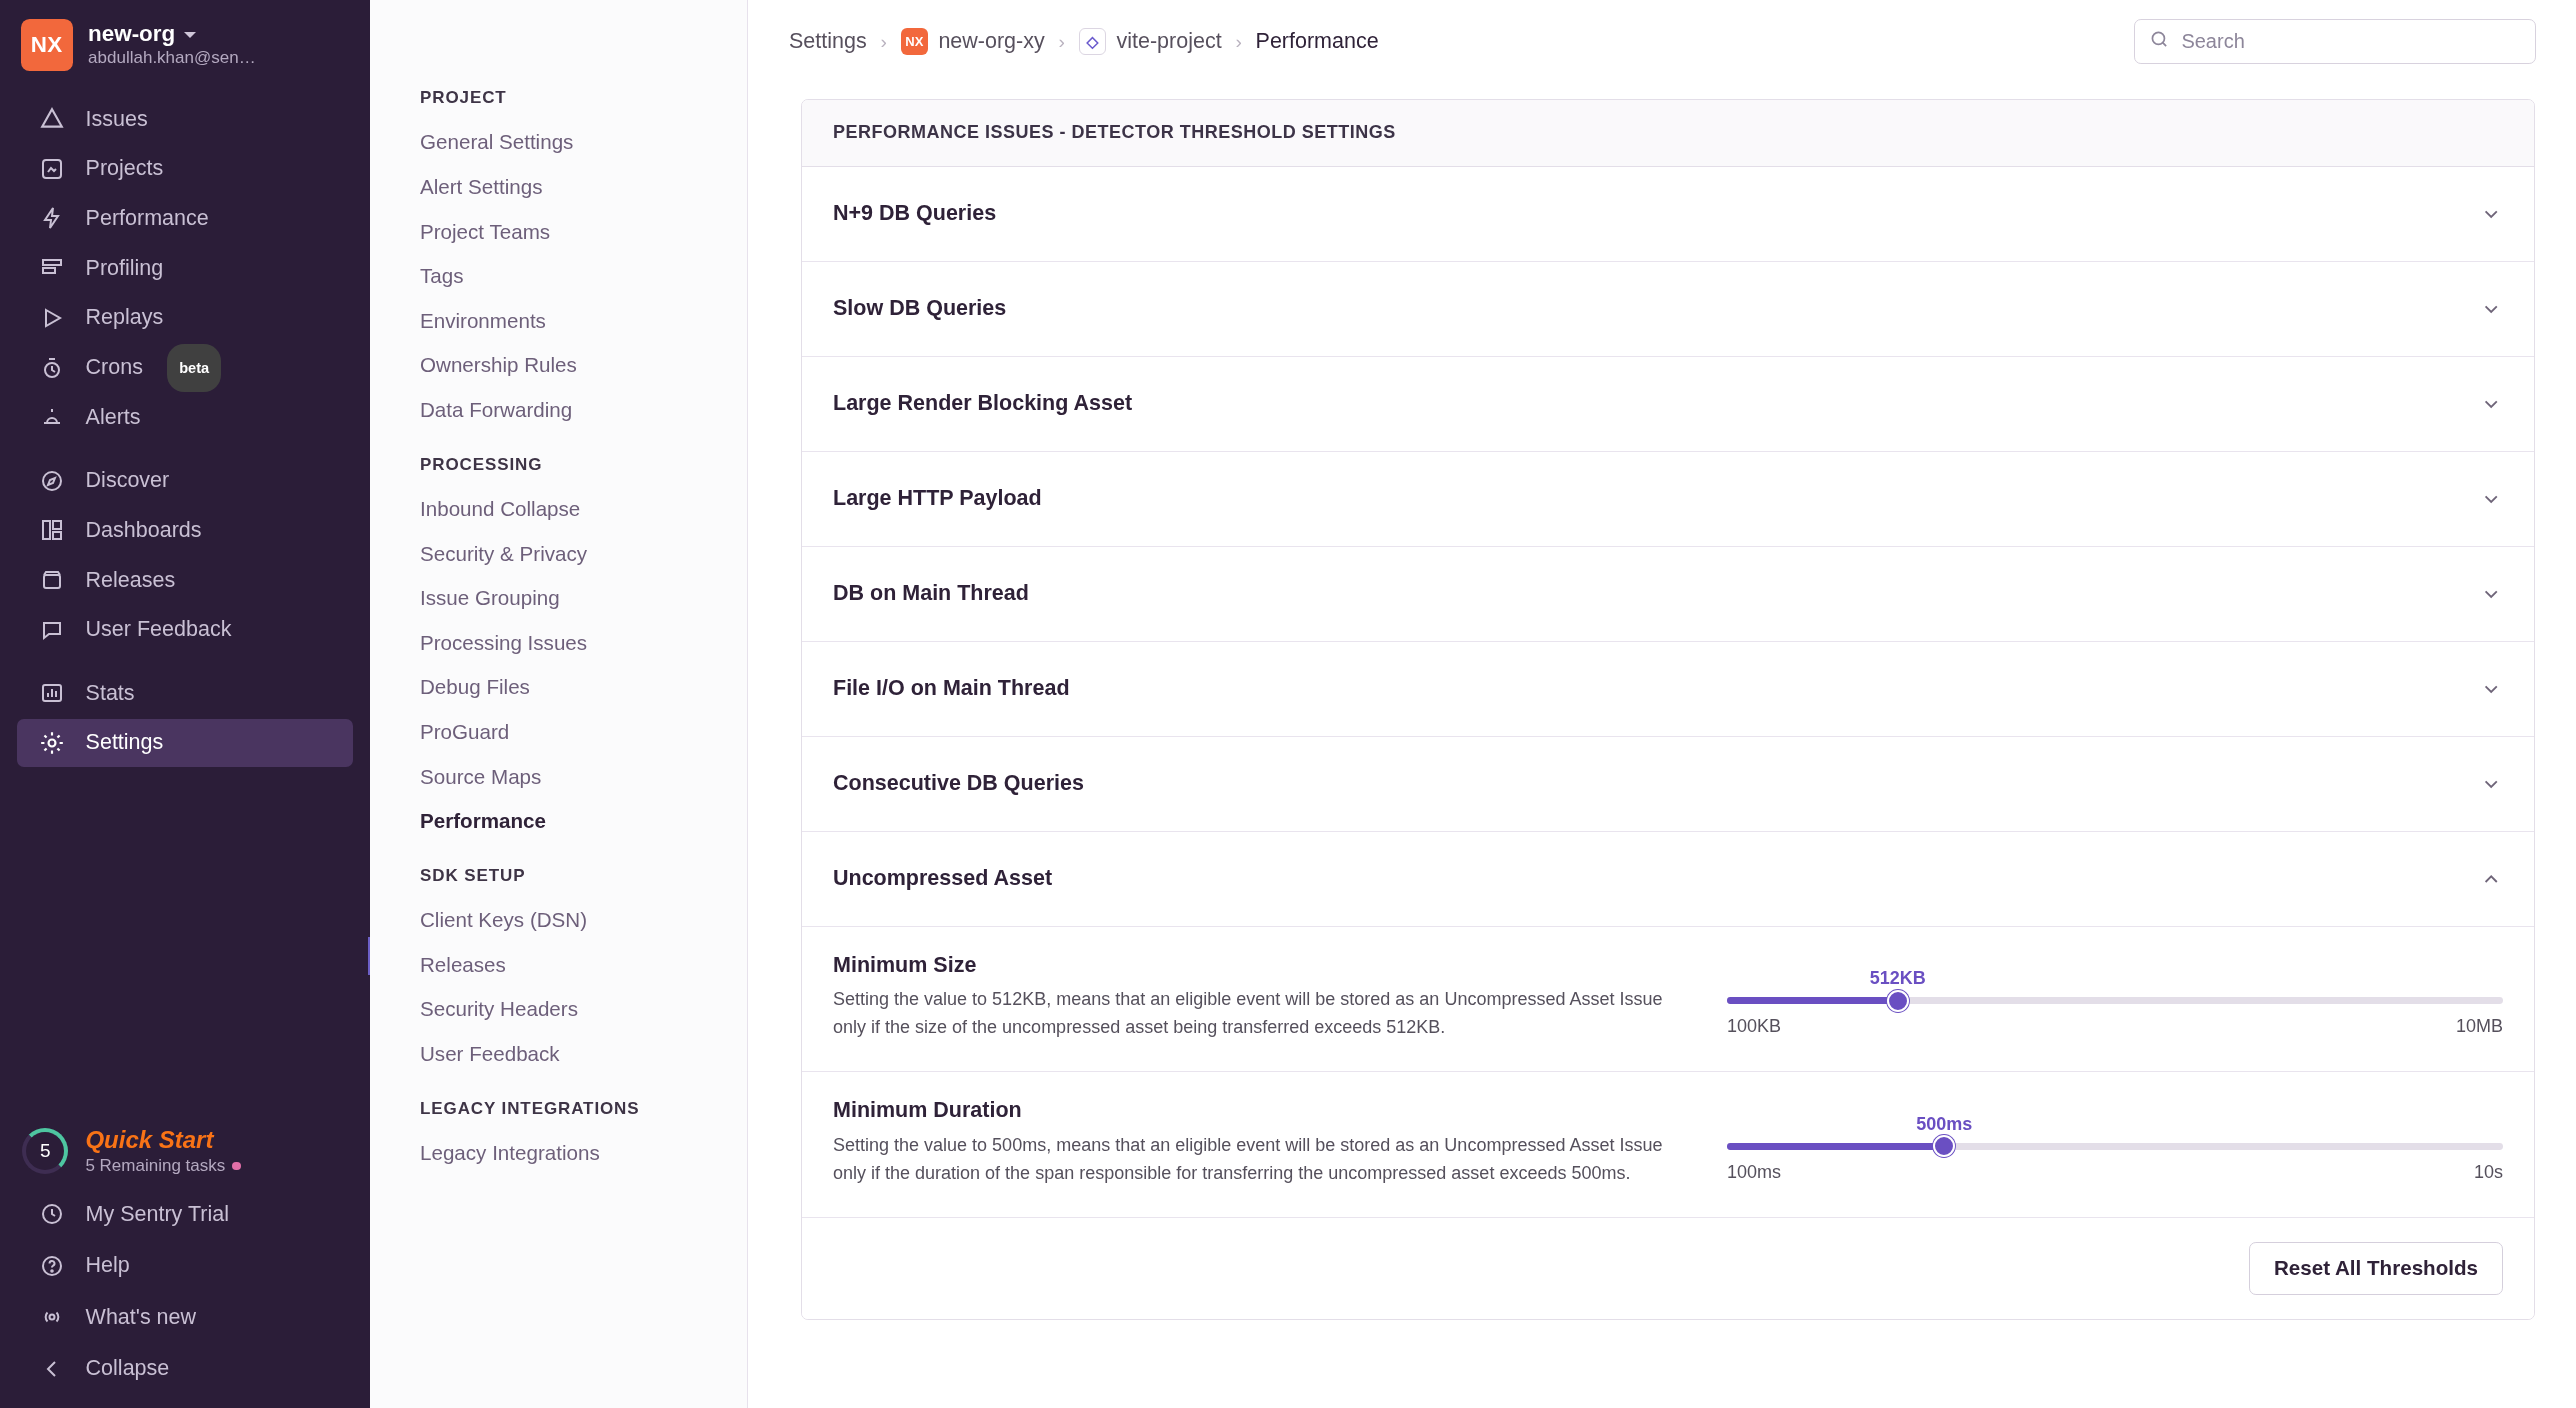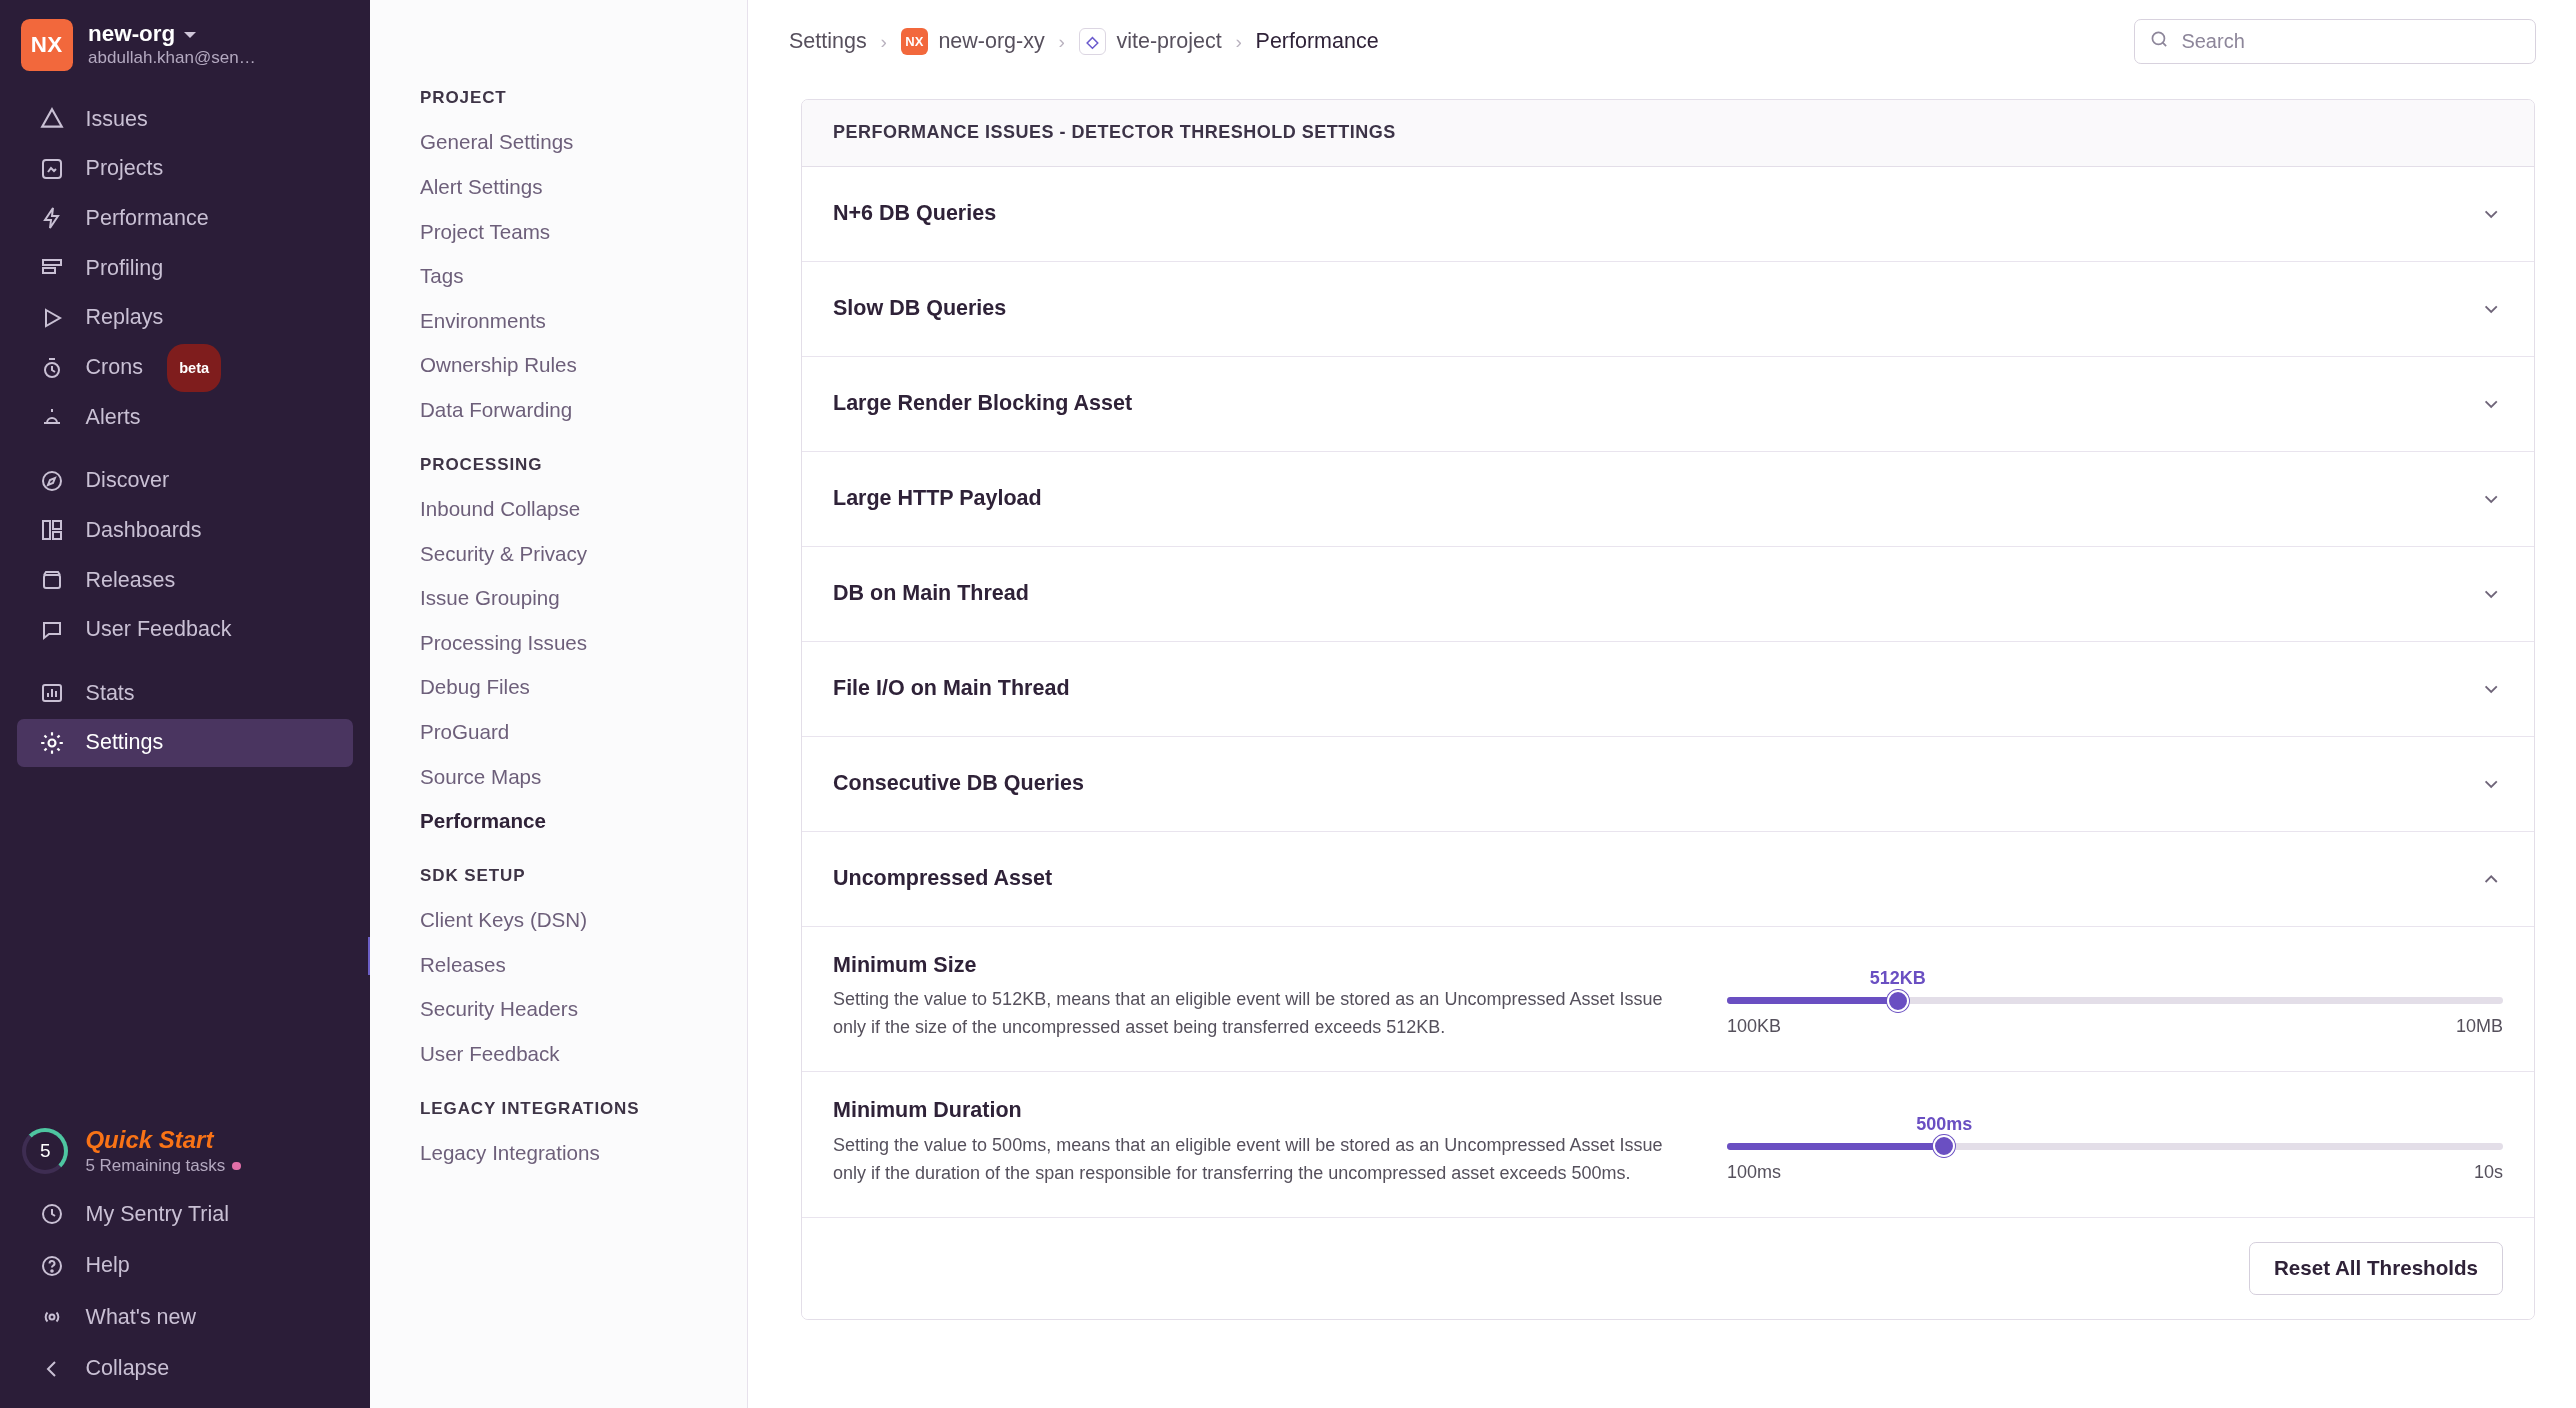--- a/index.html
+++ b/index.html
@@ -46,21 +46,21 @@
   .nav { margin-top: 6.9px; }
   .nav-item {
     display: flex; align-items: center; gap: 19px;
     padding: 8.6px 20.6px; margin: 1.7px 17px;
     font-size: 21.5px; color: #c9c0d4; border-radius: 6.9px;
     height: 48px; white-space: nowrap;
   }
   .nav-item .ico { width: 29px; height: 29px; flex: 0 0 29px; display: flex; align-items: center; justify-content: center; }
   .nav-item.active { background: #4a3560; color: #fff; }
   .badge-beta {
-    background: #7f1d1d; color: #fff; font-size: 14.6px; font-weight: bold;
+    background: #404040; color: #fff; font-size: 14.6px; font-weight: bold;
     border-radius: 17px; padding: 16px 12px; margin-left: 5.2px;
   }
   .spacer { flex: 1 1 auto; }
   .quickstart {
     display: flex; align-items: center; gap: 17px;
     padding: 12px 20.6px 12px 22.4px;
   }
   .qs-ring {
     width: 46px; height: 46px; border-radius: 50%;
     border: 4.3px solid #3e2d52; border-top-color: #4ec6a1; border-right-color: #4ec6a1;
@@ -431,21 +431,21 @@
         </span>
         <span>Search</span>
       </div>
     </div>
 
     <div class="content">
       <div class="panel">
         <div class="panel-header">PERFORMANCE ISSUES - DETECTOR THRESHOLD SETTINGS</div>
 
         <div class="row">
-          <span>N+6 DB Queries</span>
+          <span>N+9 DB Queries</span>
           <span class="chev">
             <svg width="22.4" height="22.4" viewBox="0 0 24 24" fill="none" stroke="#6f6579" stroke-width="2">
                 <path d="M6 9l6 6 6-6"></path>
               </svg>
           </span>
         </div>
 
         <div class="row">
           <span>Slow DB Queries</span>
           <span class="chev">

